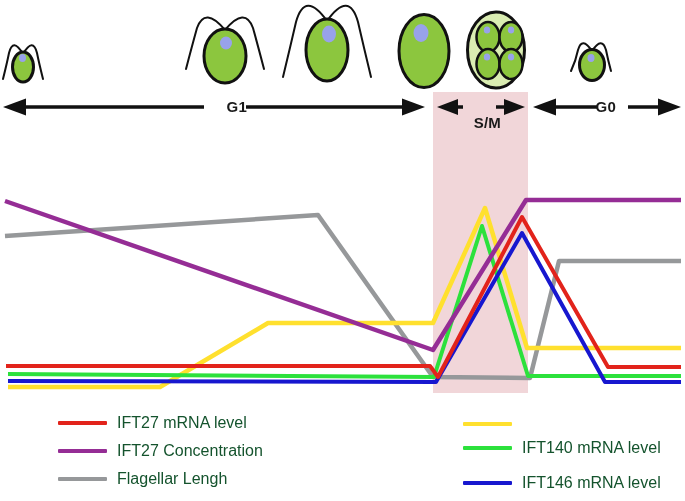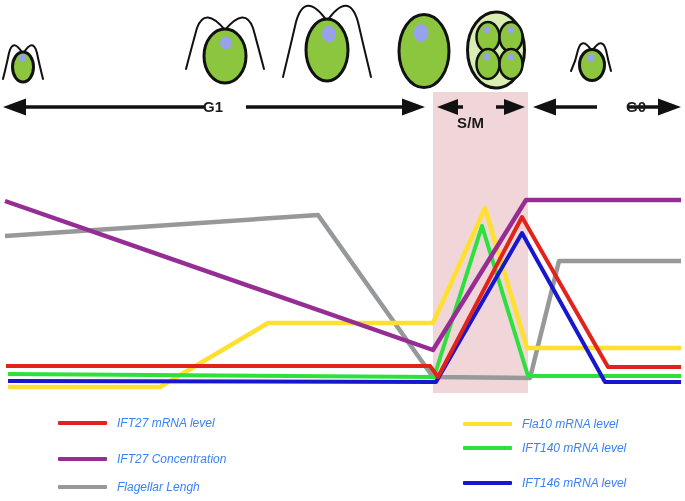--- a/index.html
+++ b/index.html
@@ -2,36 +2,36 @@
 <html><head>
 <meta charset="utf-8">
 <style>
   html,body{margin:0;padding:0;background:#ffffff;}
   .stage{
     position:relative;width:685px;height:501px;background:#ffffff;overflow:hidden;
     font-family:"Liberation Sans", sans-serif;
   }
   .stage svg{position:absolute;left:0;top:0;}
   .phase-label{
-    position:absolute;width:44px;height:18px;line-height:18px;text-align:left;
+    position:absolute;width:44px;height:18px;line-height:18px;text-align:right;
     font-size:15px;font-weight:600;color:#1a1a1a;letter-spacing:.2px;
   }
   #lbl-g1{left:203px;top:98px;}
   #lbl-sm{left:457px;top:114px;}
-  #lbl-g0{left:626px;top:98px;}
+  #lbl-g0{left:572px;top:98px;}
   .legend{position:absolute;}
   .legend-left{left:58px;top:413px;}
   .legend-right{left:463px;top:414px;}
   .legend-row{display:flex;align-items:center;height:20px;}
-  .legend-left .legend-row + .legend-row{margin-top:16px;}
+  .legend-left .legend-row + .legend-row{margin-top:8px;}
   .legend-left .legend-row:last-child{margin-top:8px;}
   .legend-right .legend-row + .legend-row{margin-top:4px;}
   .legend-right .legend-row:last-child{margin-top:15px;}
   .swatch{display:inline-block;width:49px;height:4px;border-radius:1px;margin-right:10px;flex:0 0 auto;}
-  .legend-label{font-size:12px;color:#3b82f6;white-space:nowrap;font-style:italic;}
+  .legend-label{font-size:16px;color:#14532d;white-space:nowrap;}
   .flag{fill:none;stroke:#111111;stroke-width:2;stroke-linecap:round;}
   .cellbody{fill:#8CC63E;stroke:#111111;stroke-width:3;}
   .cellinner{fill:#8CC63E;stroke:#111111;stroke-width:2.5;}
   .nuc{fill:#98A2EA;stroke:none;}
   .arrowline{stroke:#111111;stroke-width:3.5;}
   .arrowhead{fill:#111111;stroke:none;}
 </style>
 </head>
 <body>
 
@@ -137,21 +137,20 @@
     </div>
     <div class="legend-row">
       <span class="swatch" style="background: rgb(150, 152, 154);"></span>
       <span class="legend-label">Flagellar Lengh</span>
     </div>
   </div>
 
   <div class="legend legend-right">
     <div class="legend-row">
       <span class="swatch" style="background: rgb(255, 224, 46);"></span>
-      <span class="legend-label">Fla10 mRNA level</span>
     </div>
     <div class="legend-row">
       <span class="swatch" style="background: rgb(44, 225, 60);"></span>
       <span class="legend-label">IFT140 mRNA level</span>
     </div>
     <div class="legend-row">
       <span class="swatch" style="background: rgb(23, 23, 207);"></span>
       <span class="legend-label">IFT146 mRNA level</span>
     </div>
   </div>

